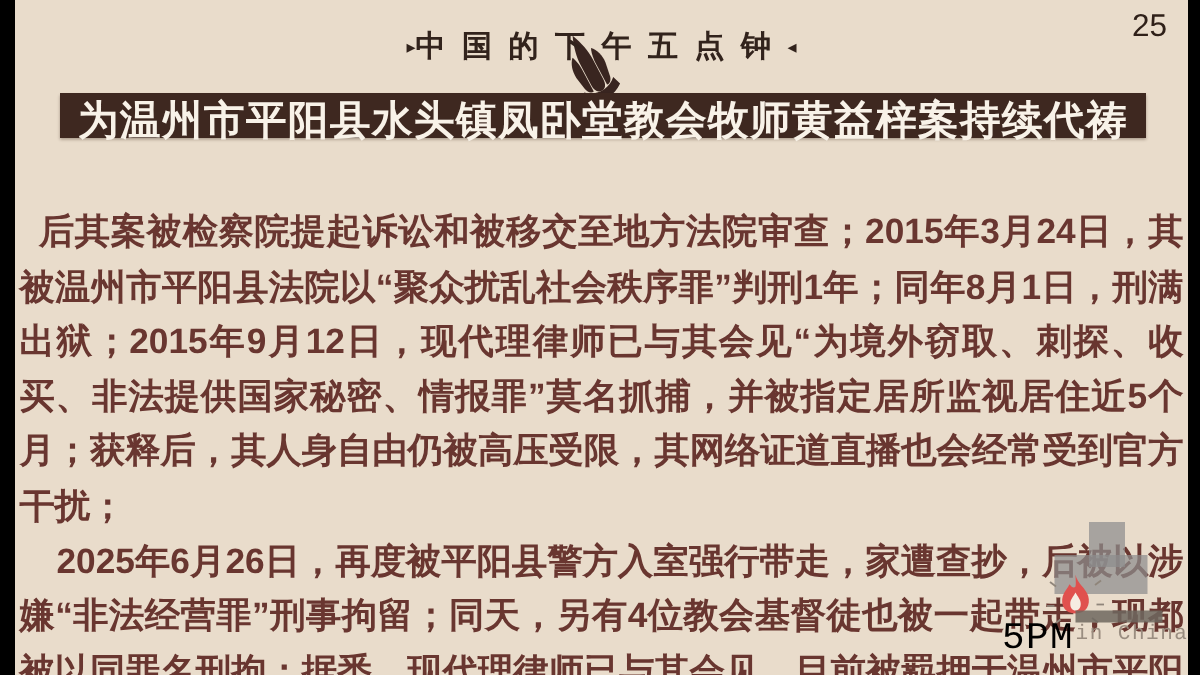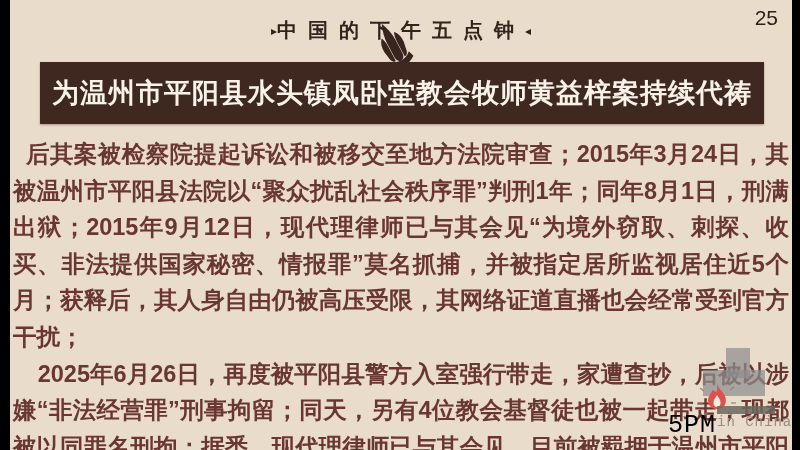--- a/index.html
+++ b/index.html
@@ -28,23 +28,23 @@
   }
   .header .marker{font-size:12px;letter-spacing:0;vertical-align:2px;color:#32231c;}
   .page-number{
     position:absolute;top:6px;right:14px;z-index:3;
     font-family:Liberation Sans, sans-serif;
     font-size:21px;color:#2f2019;
   }
   .hands{position:absolute;top:20px;left:352px;z-index:2;}
   
   .banner{
-    position:absolute;top:62px;left:30px;right:28px;height:62px;
+    position:absolute;top:62px;left:30px;right:28px;height:30px;
     background:#3e2820;
-    display:flex;align-items:center;justify-content:center;
+    display:flex;justify-content:center;
     z-index:4;
     box-shadow:0 1px 2px rgba(40,20,10,.35);
   }
   .banner-title{
     color:#f8f2e8;font-size:27px;font-weight:bold;letter-spacing:1px;
     white-space:nowrap;
   }
   
   .body-text{
     position:absolute;top:136px;left:3px;right:3px;z-index:2;

